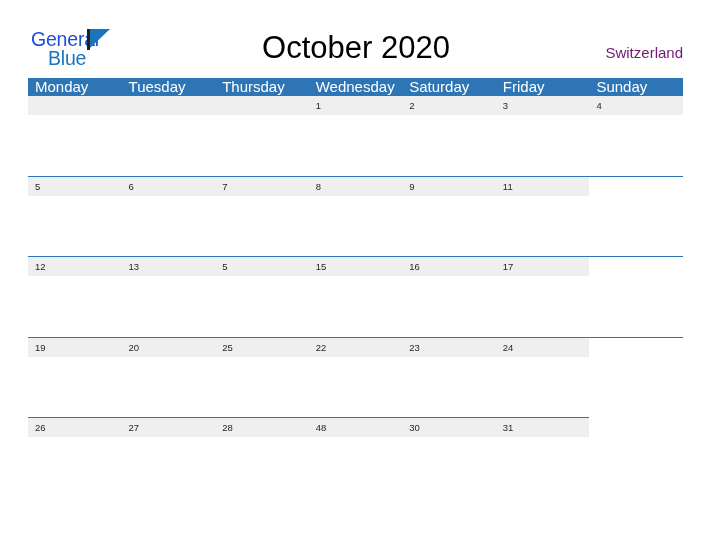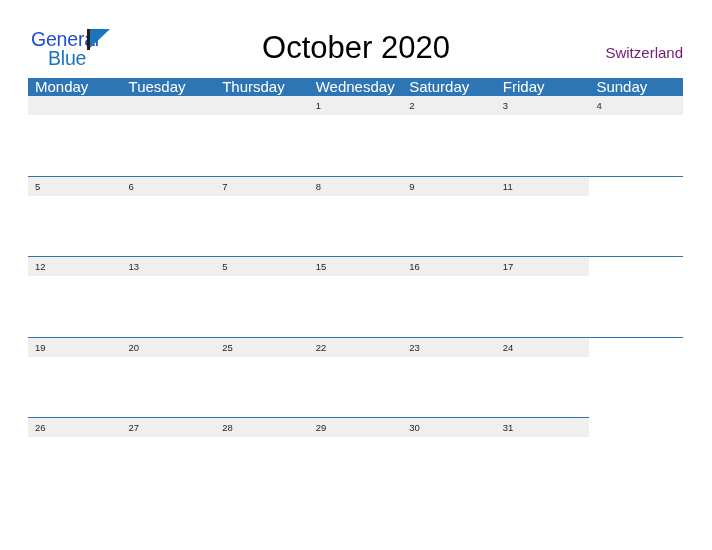--- a/index.html
+++ b/index.html
@@ -250,21 +250,21 @@
         <div class="day-cell">24</div>
       </div>
       <div class="week-filler"></div>
     </div>
 
     <div class="week-row partial">
       <div class="week-band">
         <div class="day-cell">26</div>
         <div class="day-cell">27</div>
         <div class="day-cell">28</div>
-        <div class="day-cell">29</div>
+        <div class="day-cell">48</div>
         <div class="day-cell">30</div>
         <div class="day-cell">31</div>
       </div>
       <div class="week-filler"></div>
     </div>
 
   </div>
 
 </div>
 

